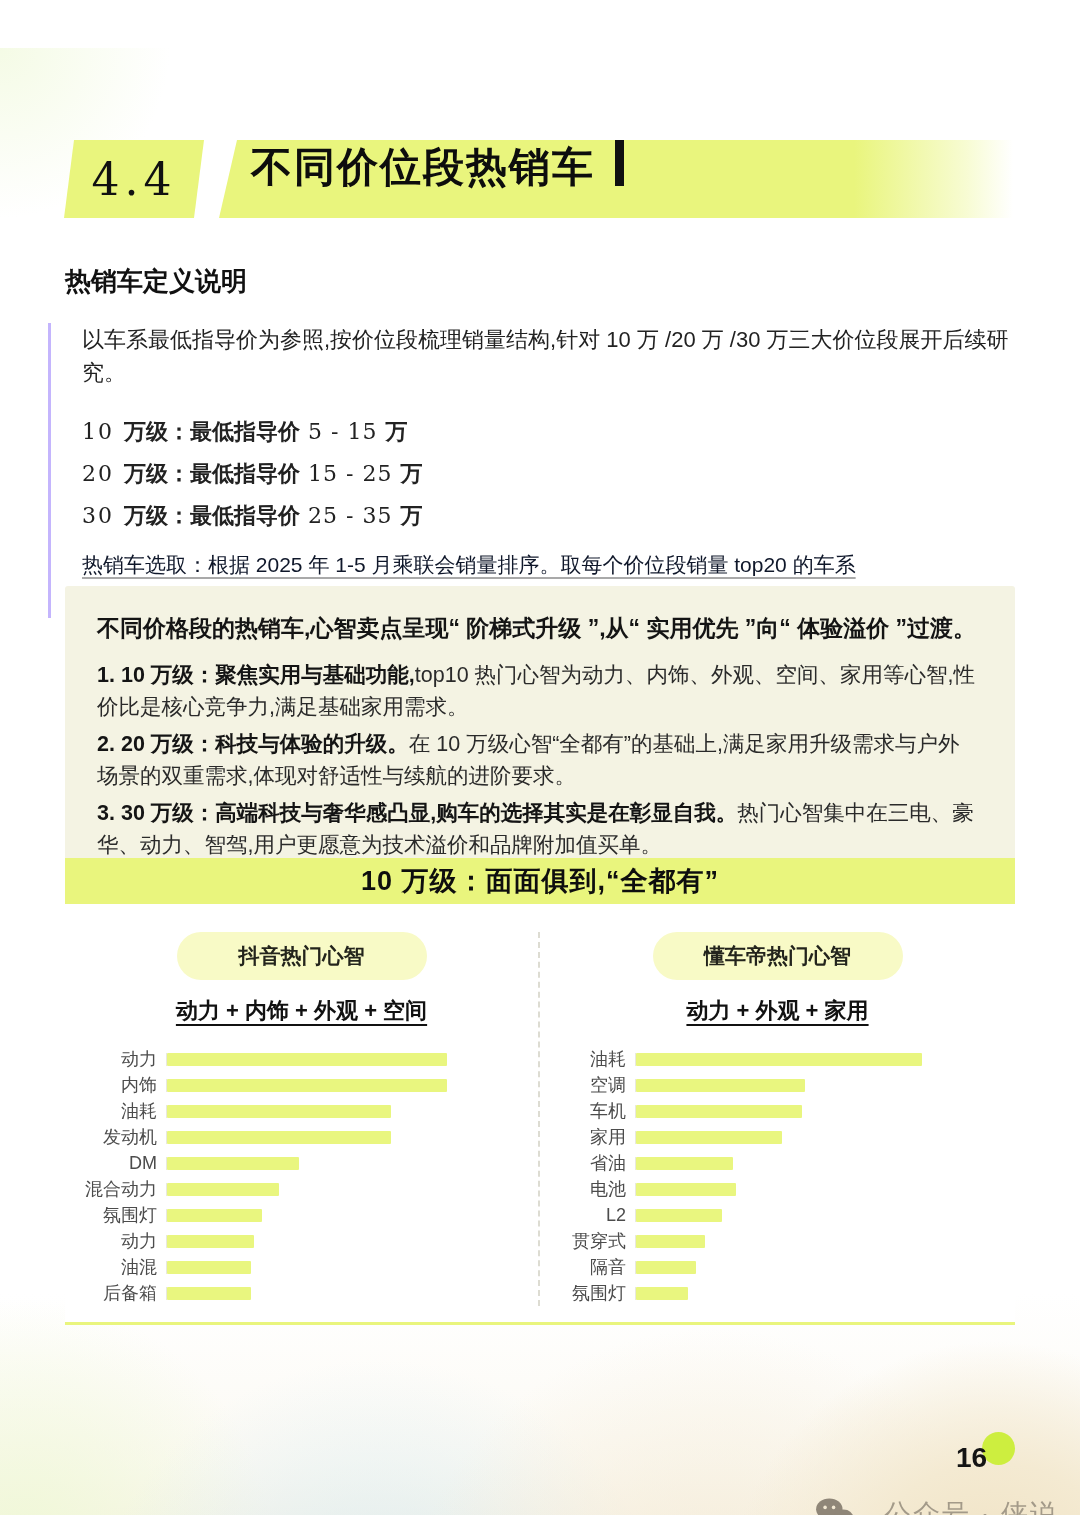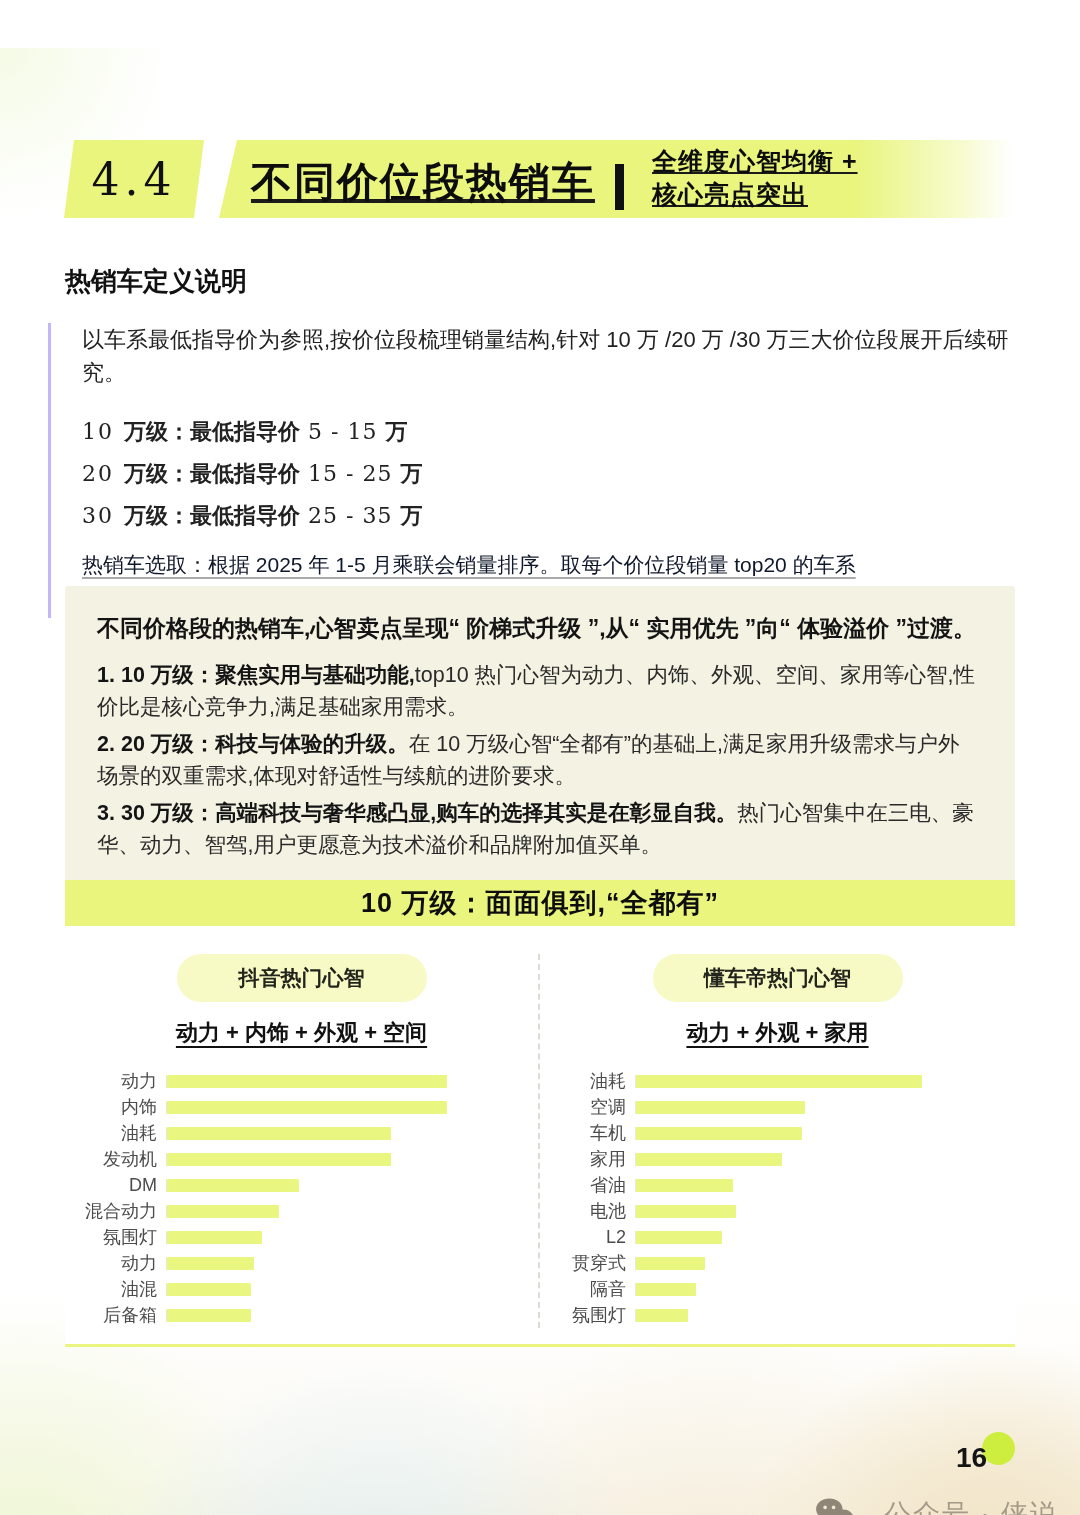--- a/index.html
+++ b/index.html
@@ -13,23 +13,23 @@
       radial-gradient(circle 290px at 35% 132%, rgba(213,235,243,0.85) 0%, rgba(213,235,243,0) 100%),
       radial-gradient(circle 250px at 2% 95%, rgba(239,248,214,0.95) 0%, rgba(239,248,214,0) 100%),
       linear-gradient(180deg, rgba(255,255,255,0) 0%, rgba(250,247,238,0.75) 65%, rgba(247,240,225,0.9) 100%);}
   .bg-top{position:absolute;left:0;top:0;width:260px;height:200px;pointer-events:none;
     background:radial-gradient(circle 170px at 0% 0%, rgba(242,250,223,0.8) 0%, rgba(242,250,223,0) 100%);}
   
   .hdr{position:absolute;left:64px;top:92px;display:flex;align-items:stretch;height:78px;}
   .hdr-badge{width:140px;background:#e9f57d;display:flex;align-items:center;justify-content:center;
     clip-path:polygon(10px 0,100% 0,calc(100% - 10px) 100%,0 100%);
     font-family:"DejaVu Serif","Liberation Serif",serif;font-size:44px;letter-spacing:5px;color:#111;}
-  .hdr-band{margin-left:15px;display:flex;align-items:flex-end;padding:0 40px 8px 32px;width:722px;
+  .hdr-band{margin-left:15px;display:flex;align-items:flex-start;padding:0 40px 0 32px;width:722px;
     background:linear-gradient(90deg,#e9f57d 0%,#e9f57d 80%,rgba(233,245,125,0.35) 94%,rgba(233,245,125,0) 100%);
-    clip-path:polygon(18px 0,100% 0,100% 100%,0 100%);text-decoration:underline;}
+    clip-path:polygon(18px 0,100% 0,100% 100%,0 100%);}
   .hdr-title{margin:0;font-size:41px;font-weight:800;letter-spacing:2px;white-space:nowrap;color:#0d0d0d;}
   .hdr-sep{width:9px;height:46px;background:#101010;margin:0 28px 0 20px;flex:none;}
   .hdr-sub{font-size:25px;font-weight:800;line-height:1.3;letter-spacing:1px;color:#0d0d0d;white-space:nowrap;}
   
   .defs{position:absolute;left:65px;top:216px;width:952px;}
   .defs h2{margin:0 0 24px 0;font-size:26px;font-weight:800;color:#111;}
   .def-block{border-left:3px solid #c4b5fd;margin-left:-17px;padding-left:31px;}
   .def-intro{margin:0 0 27px 0;font-size:22px;line-height:1.5;color:#222;}
   .def-intro .num,.def-level .num{font-family:"DejaVu Serif","Liberation Serif",serif;}
   .def-level{margin:0 0 11px 0;font-size:22px;line-height:31px;color:#222;}
@@ -39,21 +39,21 @@
   .def-note{margin:16px 0 0 0;font-size:21px;line-height:1.7;color:#0f172a;}
   .def-note span{text-decoration:underline;text-underline-offset:5px;text-decoration-color:#a9a9a9;}
   
   .summary{position:absolute;left:65px;top:538px;width:950px;box-sizing:border-box;
     background:#f4f3e3;border-radius:3px;padding:26px 36px 26px 32px;}
   .sum-head{margin:0 0 15px 0;font-size:23px;font-weight:800;line-height:1.4;color:#141414;}
   .sum-item{margin:0 0 5px 0;font-size:21.5px;line-height:32px;color:#2a2a2a;}
   .sum-item .si-num,.sum-item .si-lead{font-weight:800;color:#141414;}
   .sum-item .si-num{margin-right:6px;}
   
-  .card{position:absolute;left:65px;top:832px;width:950px;background:#ffffff;border-bottom:3px solid #e9f57d;}
+  .card{position:absolute;left:65px;top:810px;width:950px;background:#ffffff;border-bottom:3px solid #e9f57d;}
   .card-banner{height:46px;background:#e9f57d;display:flex;align-items:center;justify-content:center;
     font-size:27px;font-weight:800;letter-spacing:1px;color:#0e0e0e;}
   .card-cols{display:flex;padding:28px 0 16px 0;}
   .col{width:50%;box-sizing:border-box;}
   .col-left{border-right:2px dashed #dddcd2;}
   .pill{width:250px;height:48px;margin:0 auto;background:#f8fac6;border-radius:26px;
     display:flex;align-items:center;justify-content:center;font-size:21px;font-weight:700;color:#23241c;}
   .formula{text-align:center;font-size:22px;font-weight:800;margin:16px 0 20px 0;line-height:30px;color:#111;
     text-decoration:underline;text-underline-offset:6px;text-decoration-thickness:2px;}
   .bars{display:flex;flex-direction:column;padding-right:12px;}
@@ -77,24 +77,20 @@
   <div class="bg-top"></div>
   <div class="bg-bottom"></div>
 
   <header class="hdr">
     <div class="hdr-badge">
       <span>4.4</span>
     </div>
     <div class="hdr-band">
       <h1 class="hdr-title">不同价位段热销车</h1>
       <div class="hdr-sep"></div>
-      <div class="hdr-sub">
-        <div>全维度心智均衡 +</div>
-        <div>核心亮点突出</div>
-      </div>
     </div>
   </header>
 
   <section class="defs">
     <h2>热销车定义说明</h2>
     <div class="def-block">
       <p class="def-intro">以车系最低指导价为参照,按价位段梳理销量结构,针对 10 万 /20 万 /30 万三大价位段展开后续研究。</p>
       <p class="def-level">
         <span class="num">10</span><span class="b">万级：最低指导价</span><span class="range">5 - 15</span><span class="b">万</span>
       </p>

